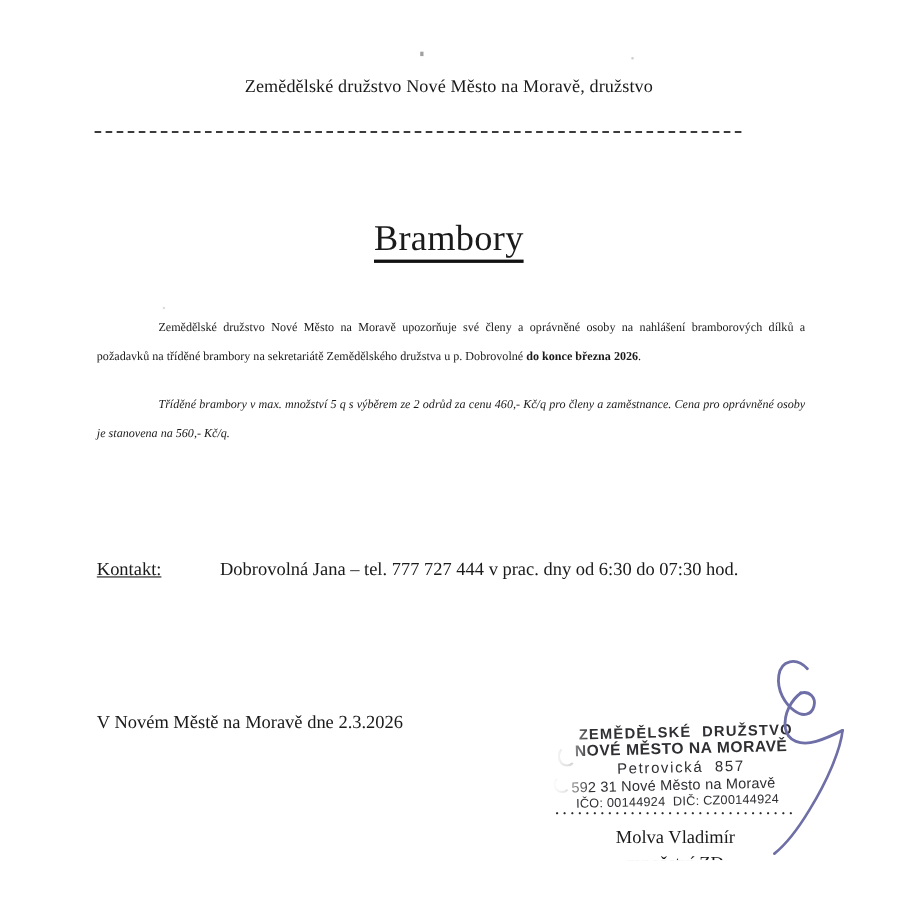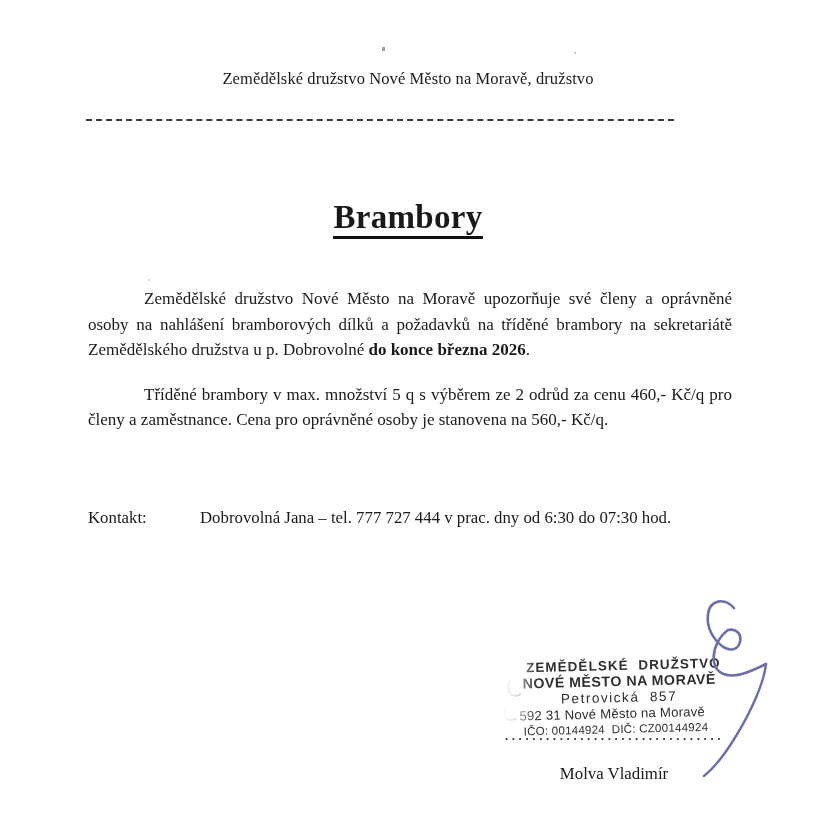--- a/index.html
+++ b/index.html
@@ -54,54 +54,54 @@
   
   .title {
     position: absolute;
     left: 0;
     top: 199px;
     width: 816px;
     text-align: center;
   }
   .title span {
     font-size: 33px;
-    font-weight: bold;
+    font-weight: normal;
     letter-spacing: .3px;
     border-bottom: 3px solid #111;
     padding-bottom: 1px;
   }
 
   
   .body-block {
     position: absolute;
     left: 88px;
     top: 286px;
     width: 648px;
   }
   p.para {
     margin: 0 4px 19px 0;
     text-align: justify;
     text-indent: 56px;
-    font-size: 17px;
+    font-size: 11px;
     line-height: 25.5px;
   }
-  p.para:last-child { margin-bottom: 0; }
+  p.para:last-child { margin-bottom: 0; font-style: italic; }
   p.para b { font-weight: bold; }
 
   
   .contact {
     position: absolute;
     left: 88px;
     top: 506px;
     width: 648px;
     font-size: 16.8px;
     line-height: 24px;
     white-space: pre;
   }
-  .contact .label { display: inline-block; width: 112px; }
+  .contact .label { display: inline-block; width: 112px; text-decoration: underline; }
 
   
   .date-line {
     position: absolute;
     left: 88px;
     top: 645px;
     font-size: 16.8px;
     line-height: 24px;
     white-space: pre;
   }
@@ -205,21 +205,21 @@
   .dots {
     font-size: 17px;
     letter-spacing: 2.6px;
     line-height: 14px;
     color: #2a2a2a;
     white-space: pre;
   }
   .sig-name {
     font-size: 16.8px;
     line-height: 24px;
-    margin-top: 20px;
+    margin-top: 7px;
     white-space: pre;
   }
   .sig-role {
     font-size: 16.8px;
     line-height: 24px;
     white-space: pre;
   }
 </style>
 </head>
 <body>
@@ -242,20 +242,21 @@
 
   <div class="body-block">
     <p class="para"><span>Zemědělské družstvo Nové Město na Moravě upozorňuje své členy a oprávněné osoby na nahlášení bramborových dílků a požadavků na tříděné brambory na sekretariátě Zemědělského družstva u p. Dobrovolné </span><b>do konce března 2026</b><span>.</span></p>
 
 
     <p class="para">Tříděné brambory v max. množství 5 q s výběrem ze 2 odrůd za cenu 460,- Kč/q pro členy a zaměstnance. Cena pro oprávněné osoby je stanovena na 560,- Kč/q.</p>
   </div>
 
   <div class="contact"><span class="label">Kontakt:</span><span>Dobrovolná Jana – tel. 777 727 444 v prac. dny od 6:30 do 07:30 hod.</span></div>
 
+  <div class="date-line">V Novém Městě na Moravě dne 2.3.2026</div>
 
   <div class="stamp">
     <div class="ln l1">ZEMĚDĚLSKÉ  DRUŽSTVO</div>
     <div class="ln l2">NOVÉ MĚSTO NA MORAVĚ</div>
     <div class="ln l3">Petrovická  857</div>
     <div class="ln l4">592 31 Nové Město na Moravě</div>
     <div class="ln l5">IČO: 00144924  DIČ: CZ00144924</div>
   </div>
   <div class="stamp-arc"></div>
   <div class="stamp-arc2"></div>

